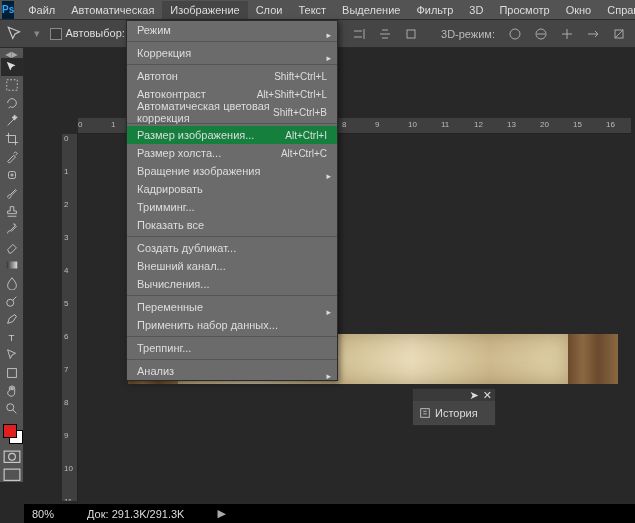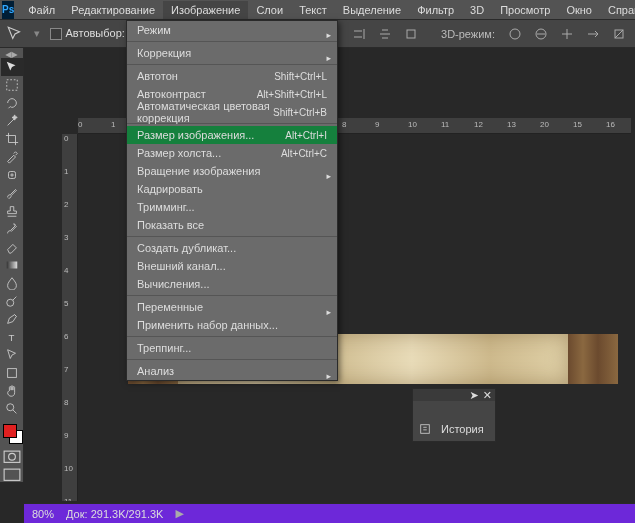--- a/index.html
+++ b/index.html
@@ -38,45 +38,45 @@
 .canvaswrap { position:absolute; top:70px; left:62px; right:4px; bottom:22px; background:#282828; overflow:hidden; }
 .ruler-h { position:absolute; top:0; left:16px; right:0; height:16px; background:#3f3f3f; border-bottom:1px solid #222; }
 .ruler-v { position:absolute; top:16px; left:0; width:16px; bottom:0; background:#3f3f3f; border-right:1px solid #222; }
 .ruler-h .tick { position:absolute; top:2px; font-size:8px; color:#bbb; }
 .ruler-v .tick { position:absolute; left:2px; font-size:8px; color:#bbb; }
 .canvas { position:absolute; top:16px; left:16px; right:0; bottom:0; overflow:hidden; }
 .image { position:absolute; left:50px; top:200px; width:490px; height:50px; display:flex; }
 .image .wood { flex:0 0 50px; background:linear-gradient(90deg,#6b4a2e 0,#8a6840 30%,#6b4a2e 60%,#8a6840 100%); }
 .image .parch { flex:1; background:linear-gradient(90deg,#d6c39a 0,#e8dbb8 20%,#d0be92 40%,#e8dbb8 60%,#cdb98c 80%,#e0d1a8 100%); box-shadow:inset 0 0 20px rgba(100,70,30,.4); }
 
-.statusbar { position:absolute; bottom:0; left:24px; right:0; height:20px; background:#6d28d9; border-top:1px solid #2a2a2a; display:flex; align-items:center; padding:0 8px; gap:12px; font-size:10px; }
+.statusbar { position:absolute; bottom:0; left:24px; right:0; height:20px; background:#000000; border-top:1px solid #2a2a2a; display:flex; align-items:center; padding:0 8px; gap:33px; font-size:10px; }
 .statusbar .arrow { color:#aaa; }
 
 .menu { position:absolute; top:20px; left:126px; width:212px; background:#6b6b6b; border:1px solid #2a2a2a; box-shadow:2px 2px 6px rgba(0,0,0,.5); z-index:100; }
 .menu .row { display:flex; align-items:center; height:18px; padding:0 10px; position:relative; color:#eee; }
 .menu .row.disabled { color:#9a9a9a; }
 .menu .row.hl { background:#15803d; color:#fff; }
 .menu .row .label { flex:1; }
 .menu .row .sc { font-size:10px;text-align:right; }
 .menu .row .sub::after { content:"▸"; position:absolute; right:6px; font-size:9px; }
 .menu .sep { height:1px; background:#888; margin:2px 0; border-bottom:1px solid #555; }
 
 .panel { position:absolute; top:388px; left:412px; width:84px; background:#454545; border:1px solid #2a2a2a; }
 .panel .hdr { height:12px; background:#3a3a3a; display:flex; justify-content:flex-end; align-items:center; padding:0 3px; gap:4px; font-size:8px; color:#aaa; }
-.panel .body { display:flex; align-items:center; gap:10px; padding:4px 6px; height:24px;margin-top:16px; }
+.panel .body { display:flex; align-items:center; gap:4px; padding:4px 6px; height:24px; }
 .panel .body svg { width:12px; height:12px; }
 </style>
 </head>
 <body>
 
 <div class="menubar">
   <div class="logo">Ps</div>
   <div id="menubar-items" style="display: flex;">
       <div class="mitem">Файл</div>
-      <div class="mitem">Редактирование</div>
+      <div class="mitem">Автоматическая</div>
       <div class="mitem open">Изображение</div>
       <div class="mitem">Слои</div>
       <div class="mitem">Текст</div>
       <div class="mitem">Выделение</div>
       <div class="mitem">Фильтр</div>
       <div class="mitem">3D</div>
       <div class="mitem">Просмотр</div>
       <div class="mitem">Окно</div>
       <div class="mitem">Справка</div>
     </div>

